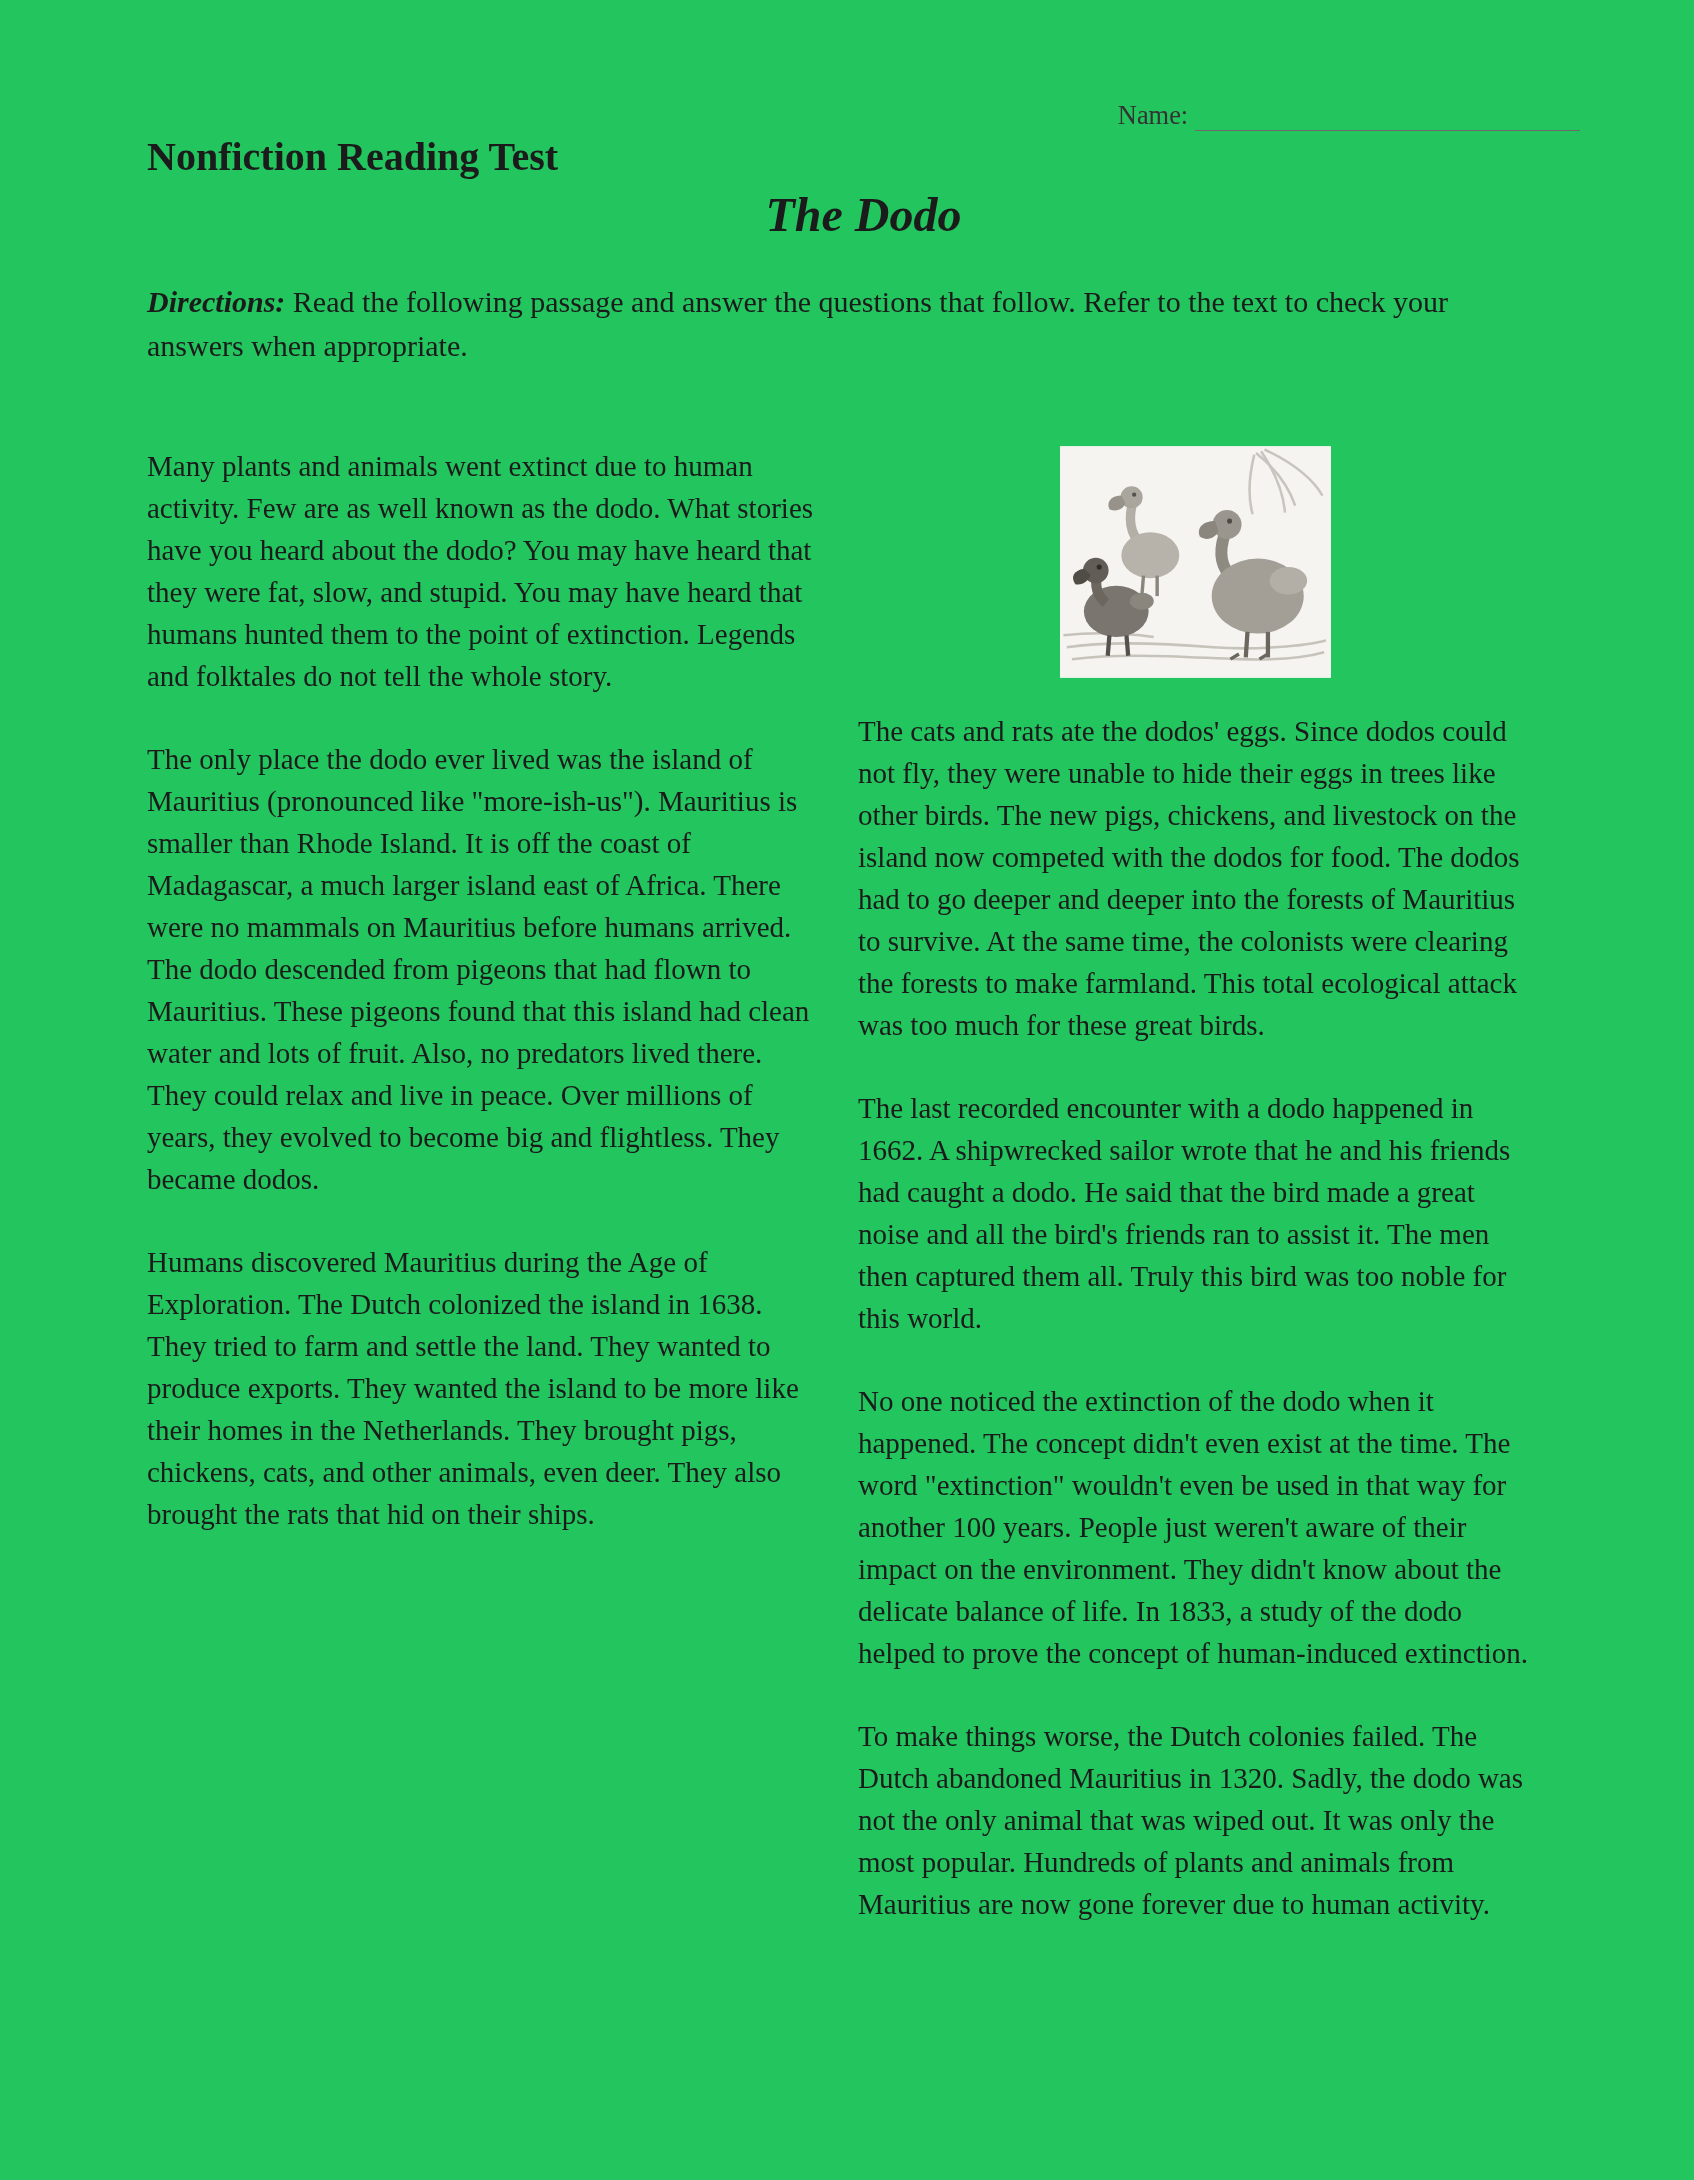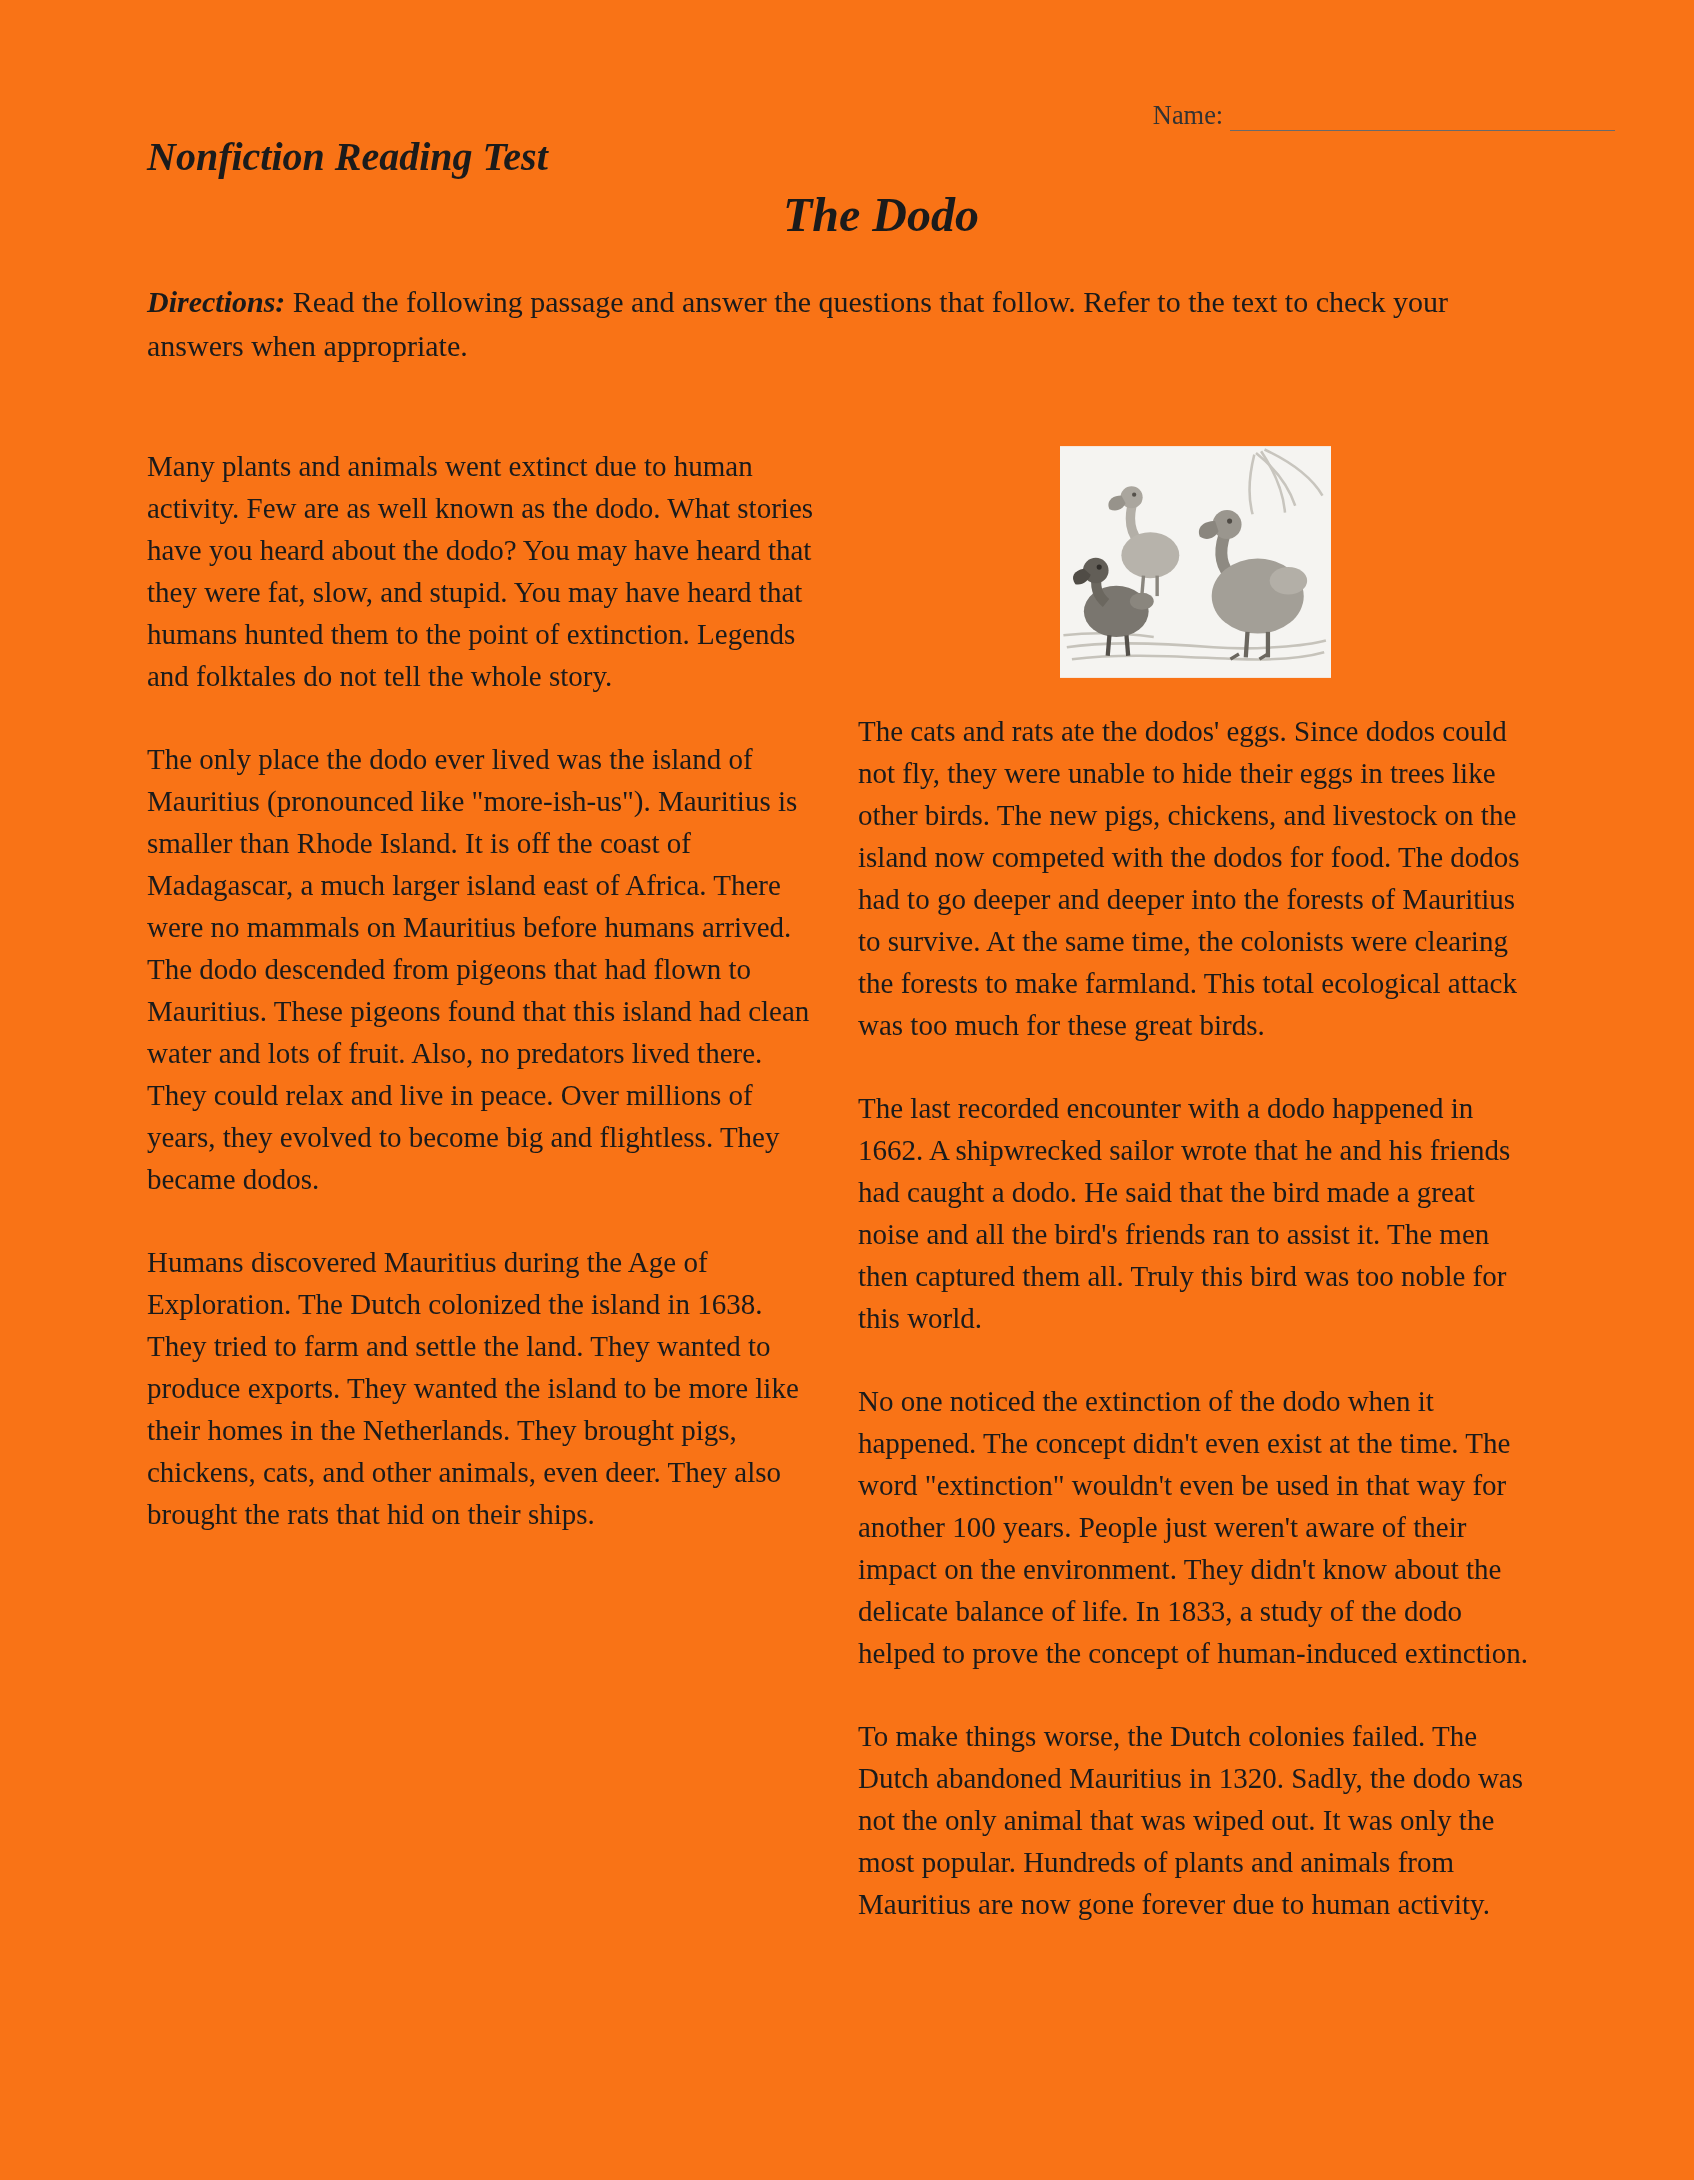--- a/index.html
+++ b/index.html
@@ -2,45 +2,44 @@
 <html style="font-size:13.6px"><head>
 <meta charset="utf-8">
 <style>
   * { box-sizing: border-box; }
   html, body { margin: 0; padding: 0; background: #ffffff; }
   .page {
     position: relative;
     width: 1694px;
     height: 2181px;
     margin: 0 auto;
-    background: #f97316;
+    background: #22c55e;
     font-family: "Liberation Serif", serif;
     color: #1b1b1b;
-    padding: 95px 79px 0 147px;
+    padding: 95px 114px 0 147px;
   }
   .name-row {
     display: flex;
     justify-content: flex-end;
     align-items: flex-end;
     font-size: 26.4px;
     height: 36px;
   }
   .name-row .name-label { padding-right: 6.8px; color: #333; }
   .name-line {
     display: inline-block;
     width: 385px;
     height: 29px;
     border-bottom: 1.7px solid #6a6a6a;
   }
   .page-title {
     margin-top: 1.7px;
     font-size: 40px;
     font-weight: bold;
     line-height: 1.2;
-    font-style: italic;
   }
   .page-subtitle {
     font-size: 48px;
     font-weight: bold;
     font-style: italic;
     line-height: 1.2;
     margin-top: 5.1px;
     text-align: center;
   }
   .directions {

